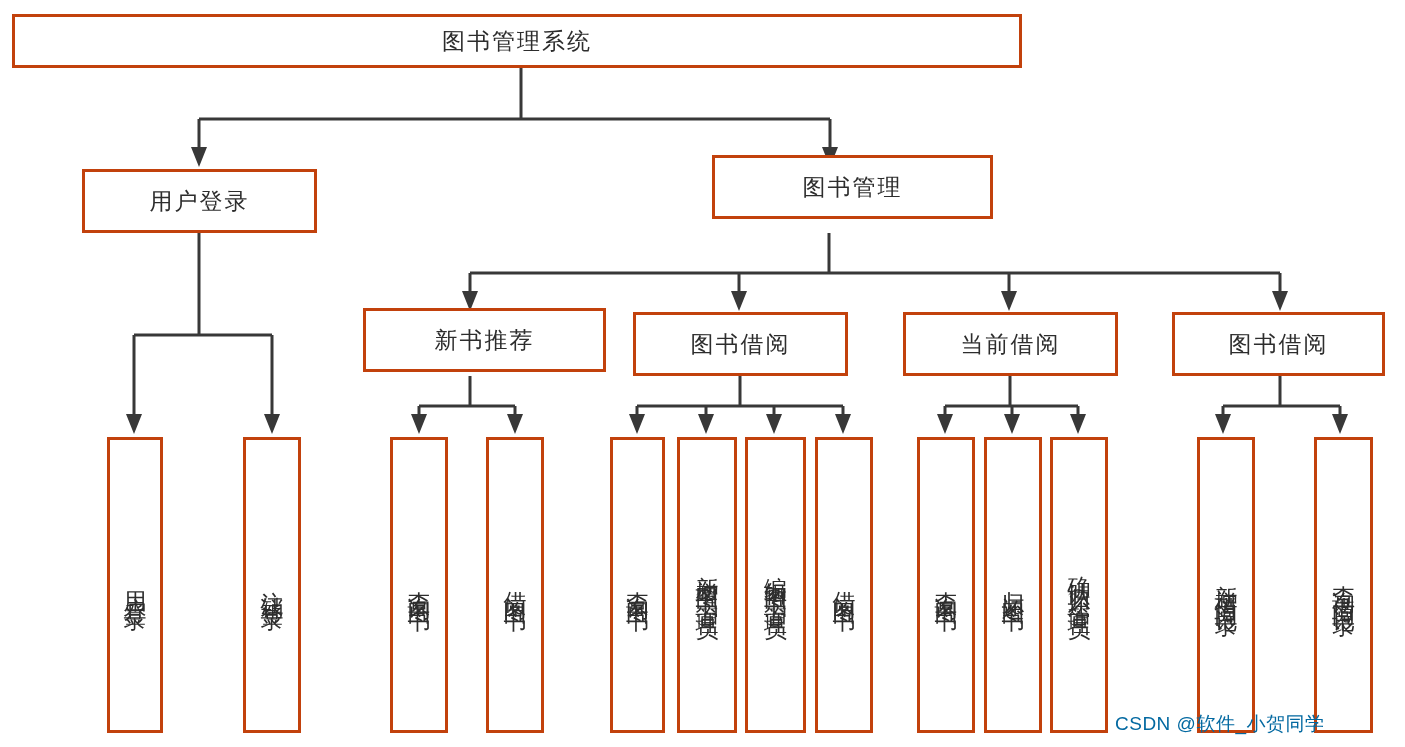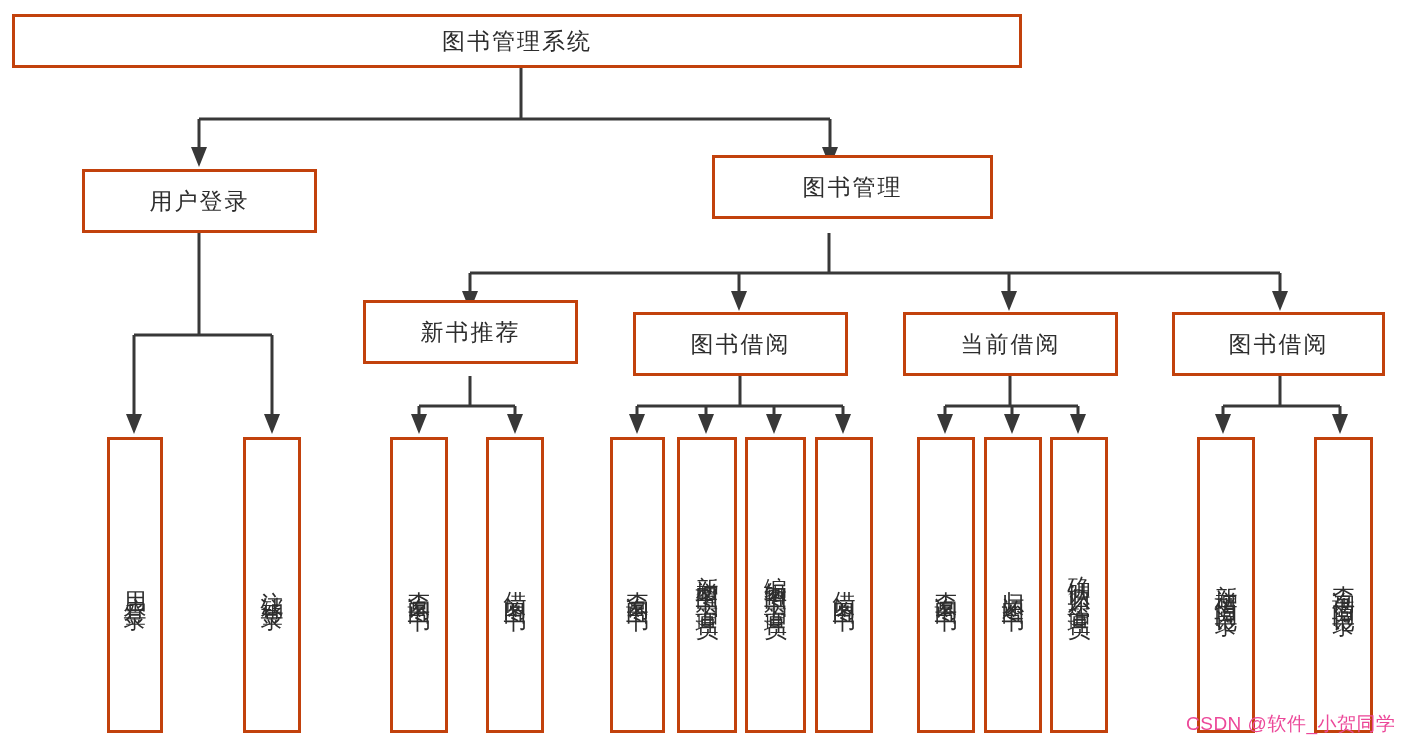--- a/index.html
+++ b/index.html
@@ -25,23 +25,23 @@
   .node.h{font-size:23px;letter-spacing:2px;white-space:nowrap;}
   .node.v{
     writing-mode:vertical-rl;
     text-orientation:mixed;
     font-size:23px;
     letter-spacing:6px;
     line-height:1;
   }
   .watermark{
     position:absolute;
-    left:1186px;top:711px;
+    left:1115px;top:711px;
     font-size:19px;
-    color:#ec4899;
+    color:#0369a1;
     letter-spacing:0.5px;
     white-space:nowrap;
     z-index:3;
   }
 </style>
 </head>
 <body>
 
 <div class="stage">
 
@@ -65,21 +65,21 @@
              M937,414 L953,414 L945,434 Z  M1004,414 L1020,414 L1012,434 Z
              M1070,414 L1086,414 L1078,434 Z
              M1215,414 L1231,414 L1223,434 Z  M1332,414 L1348,414 L1340,434 Z" fill="#383838" stroke="none"></path>
   </svg>
 
   <div class="node h" style="left:12px;top:14px;width:1010px;height:54px">图书管理系统</div>
 
   <div class="node h" style="left:82px;top:169px;width:235px;height:64px">用户登录</div>
   <div class="node h" style="left:712px;top:155px;width:281px;height:64px">图书管理</div>
 
-  <div class="node h" style="left:363px;top:300px;width:215px;height:64px">新书推荐</div>
+  <div class="node h" style="left:363px;top:308px;width:243px;height:64px">新书推荐</div>
   <div class="node h" style="left:903px;top:312px;width:215px;height:64px">当前借阅</div>
   <div class="node h" style="left:633px;top:312px;width:215px;height:64px">图书借阅</div>
   <div class="node h" style="left:1172px;top:312px;width:213px;height:64px">图书借阅</div>
 
   <div class="node v" style="left:107px;top:437px;width:56px;height:296px">用户登录</div>
   <div class="node v" style="left:243px;top:437px;width:58px;height:296px">注销登录</div>
 
   <div class="node v" style="left:390px;top:437px;width:58px;height:296px">查询图书</div>
   <div class="node v" style="left:486px;top:437px;width:58px;height:296px">借阅图书</div>
 

